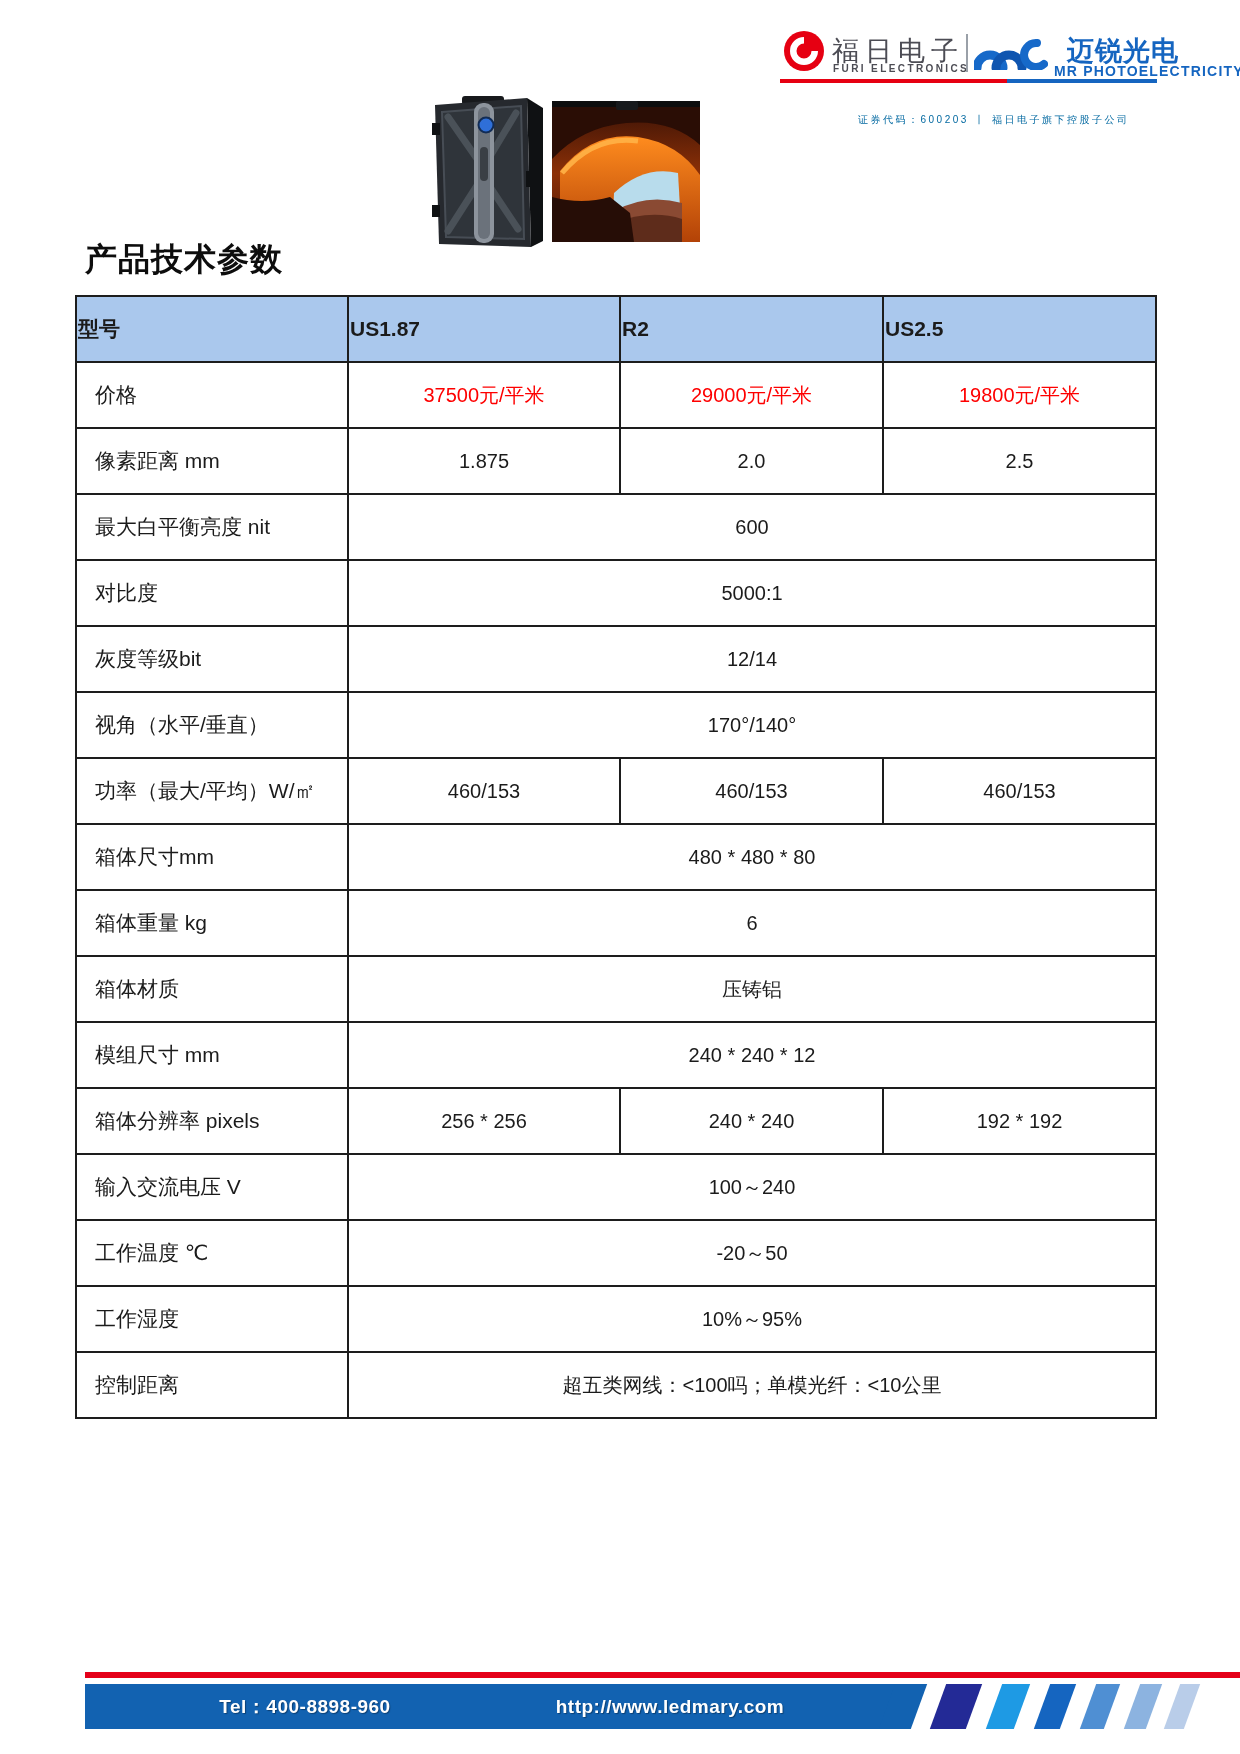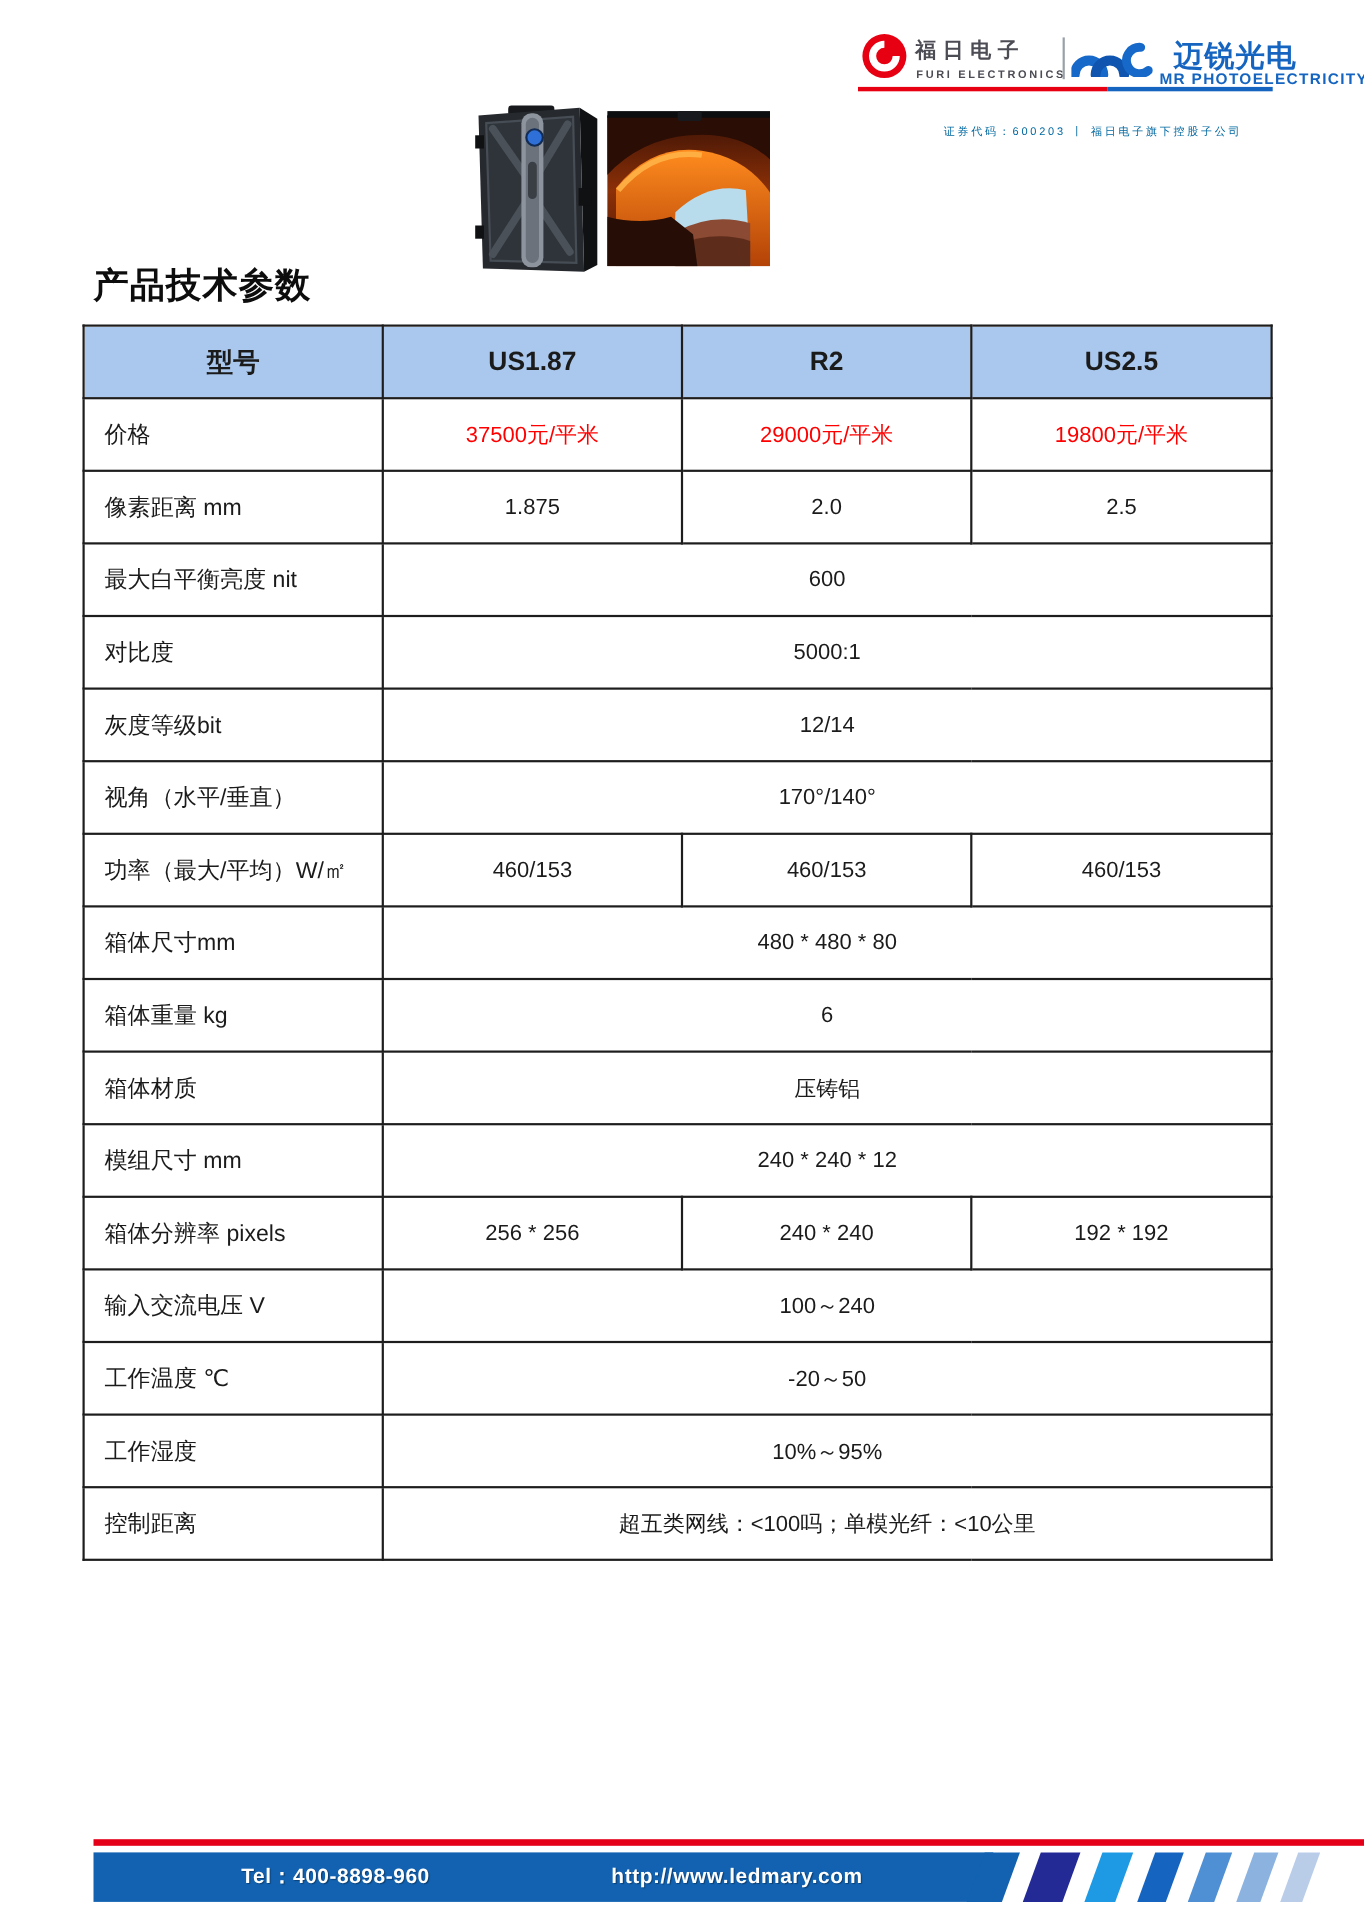--- a/index.html
+++ b/index.html
@@ -2,42 +2,42 @@
 <html><head>
 <meta charset="utf-8">
 <style>
   html,body{margin:0;padding:0;background:#ffffff;}
   body{width:1240px;height:1754px;position:relative;overflow:hidden;
        font-family:"Liberation Sans","DejaVu Sans",sans-serif;color:#1b1b1b;}
   .abs{position:absolute;}
 
   
   .furi-mark{left:783px;top:30px;width:42px;height:42px;}
-  .furi-cn{left:832px;top:33px;font-size:19px;font-weight:bold;color:var(--brand_gray);letter-spacing:6px;white-space:nowrap;}
+  .furi-cn{left:832px;top:33px;font-size:27px;font-weight:normal;color:var(--brand_gray);letter-spacing:6px;white-space:nowrap;}
   .furi-en{left:833px;top:63px;font-size:10px;font-weight:bold;color:var(--brand_gray);letter-spacing:2.4px;white-space:nowrap;}
   .brand-sep{left:966px;top:34px;width:2px;height:38px;background:#9aa0a8;}
   .mr-mark{left:974px;top:38px;width:74px;height:32px;}
   .mr-cn{left:1053px;top:33px;font-size:27px;font-weight:bold;color:var(--brand_blue);letter-spacing:1px;white-space:nowrap;margin-left:14px;}
   .mr-en{left:1054px;top:63px;font-size:14px;font-weight:bold;color:var(--brand_blue);letter-spacing:1.2px;white-space:nowrap;}
   .brand-line-red{left:780px;top:79px;width:227px;height:4px;background:var(--brand_red);}
   .brand-line-blue{left:1007px;top:79px;width:150px;height:4px;background:var(--brand_blue);}
   .brand-caption{left:858px;top:89px;font-size:10px;color:#0369a1;letter-spacing:2.5px;white-space:nowrap;margin-top:24px;}
 
   
   .cabinet-img{left:430px;top:95px;width:118px;height:158px;}
   .screen-img{left:552px;top:101px;width:148px;height:141px;}
 
   
   .page-title{left:85px;top:238px;font-size:32px;font-weight:bold;color:#0d0d0d;letter-spacing:1px;}
 
   
   .spec-table{position:absolute;left:75px;top:295px;width:1080px;border-collapse:collapse;table-layout:fixed;}
   .spec-table th,.spec-table td{border:2px solid #1d1d1d;font-weight:normal;overflow:hidden;}
   .spec-table tr{height:66px;}
-  .spec-table th{background:var(--header_bg);font-weight:bold;font-size:24px;text-align:center;}
+  .spec-table th{background:var(--header_bg);font-weight:bold;font-size:21px;text-align:left;}
   td.lbl{font-size:21px;text-align:left;padding-left:18px;}
   td.val{font-size:20px;text-align:center;}
   td.red{color:var(--price_red);}
 
   
   .footer-red-line{left:85px;top:1672px;width:1155px;height:6px;background:var(--footer_line);}
   .footer-bar{left:85px;top:1684px;width:818px;height:45px;background:var(--footer_bar);}
   .footer-bar-cap{left:887px;top:1684px;width:32px;height:45px;background:var(--footer_bar);transform:skewX(-20deg);}
   .footer-text{top:1684px;height:45px;line-height:45px;color:#ffffff;font-size:19px;font-weight:600;
                text-align:center;text-shadow:1px 1px 1px rgba(0,0,0,0.35);letter-spacing:0.5px;}

